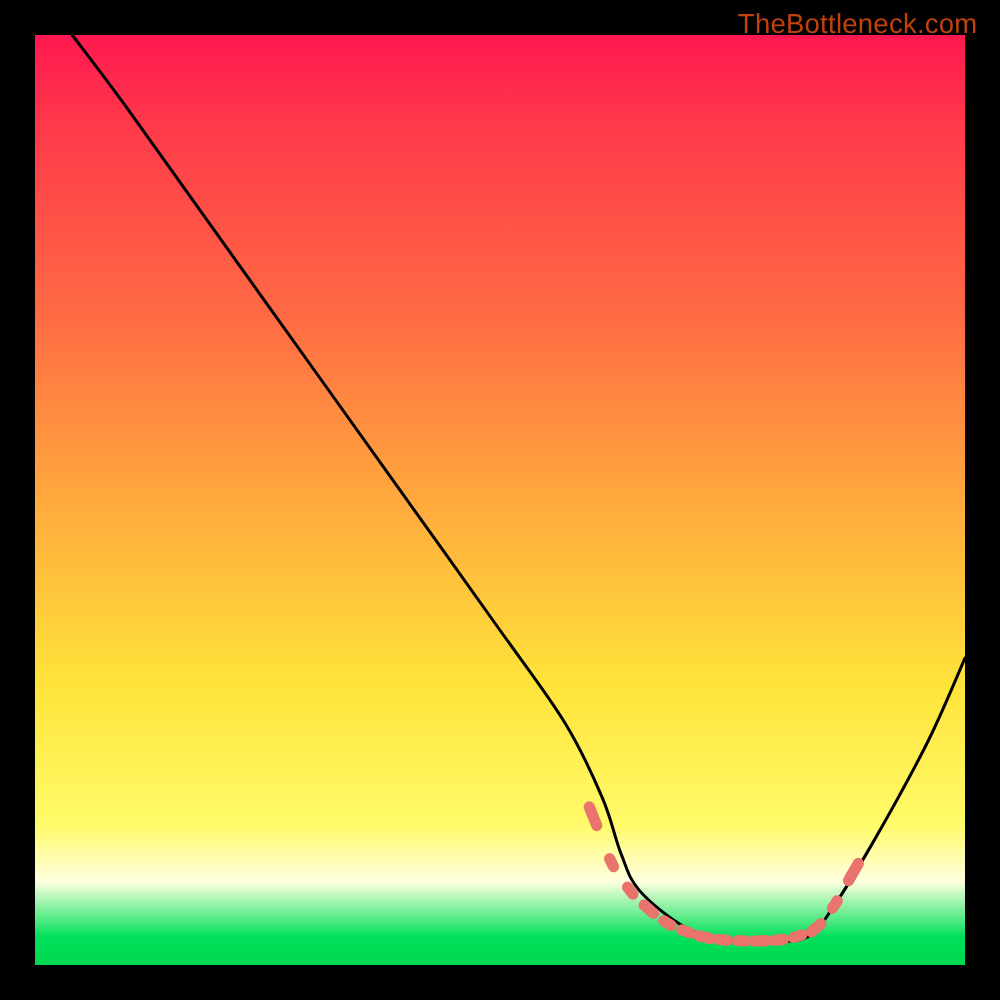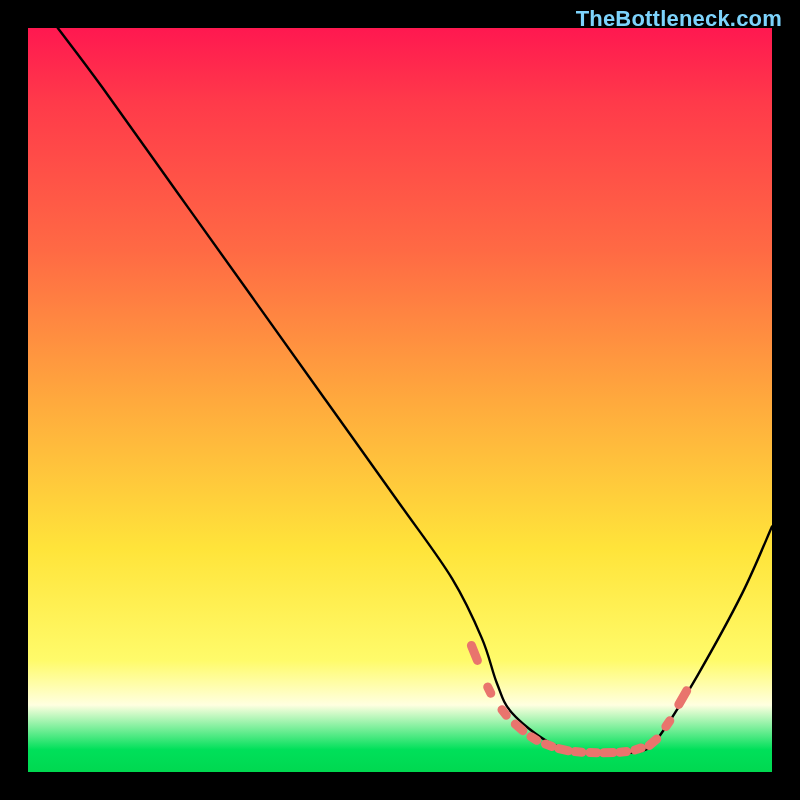--- a/index.html
+++ b/index.html
@@ -36,23 +36,23 @@
       #fffb6a 85%,
       #ffffe0 91%,
       #00e05a 97%,
       #00d850 100%
     );
   }
   .watermark {
     position: absolute;
     top: 6px;
     right: 18px;
-    color: #7dd3fc;
+    color: #c2410c;
     font-size: 22px;
-    font-weight: 700;
+    font-weight: 400;
     letter-spacing: 0.2px;
     user-select: none;
   }
   svg.curve {
     position: absolute;
     left: 0;
     top: 0;
     width: 744px;
     height: 744px;
     overflow: visible;

